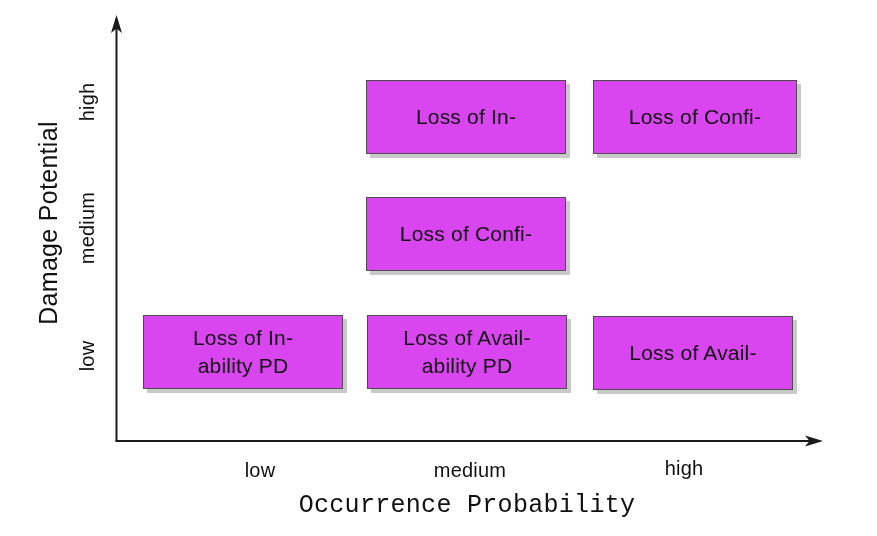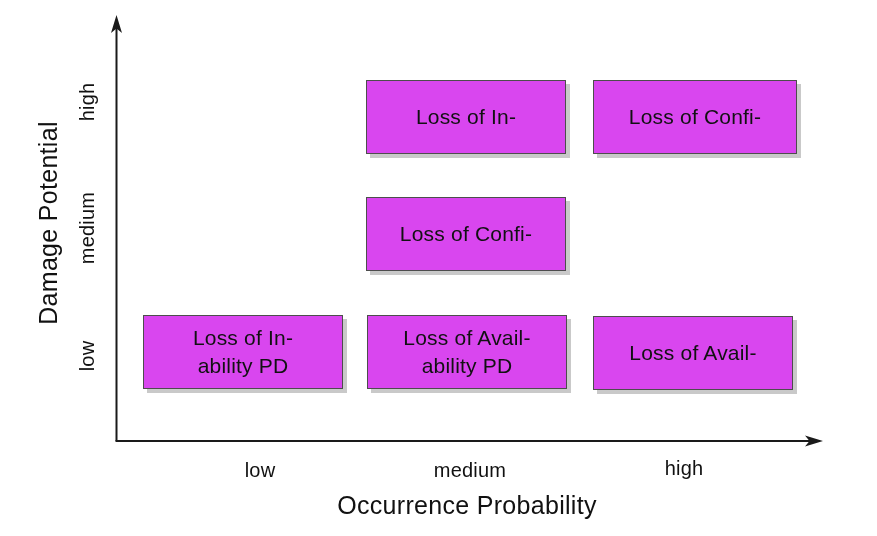--- a/index.html
+++ b/index.html
@@ -55,21 +55,21 @@
   }
   .tick { font-size: 20px; letter-spacing: 0.2px; }
   .axis-title { font-size: 25px; letter-spacing: 0.3px; }
 
   .ytick  { transform: translate(-50%, -50%) rotate(-90deg); }
   .ytitle { transform: translate(-50%, -50%) rotate(-90deg); }
 
   .xtick-low    { left: 260px; top: 470px; }
   .xtick-medium { left: 470px; top: 470px; }
   .xtick-high   { left: 684px; top: 468px; }
-  .xtitle       { left: 467px; top: 505px; }
+  .xtitle       { left: 467px; top: 505px; font-family: Liberation Mono, monospace; }
 
   .ytick-high   { left: 87px; top: 102px; }
   .ytick-medium { left: 87px; top: 228px; }
   .ytick-low    { left: 87px; top: 356px; }
   .ytitle       { left: 48px; top: 223px; }
 </style>
 </head>
 <body>
 
 <div class="canvas">

